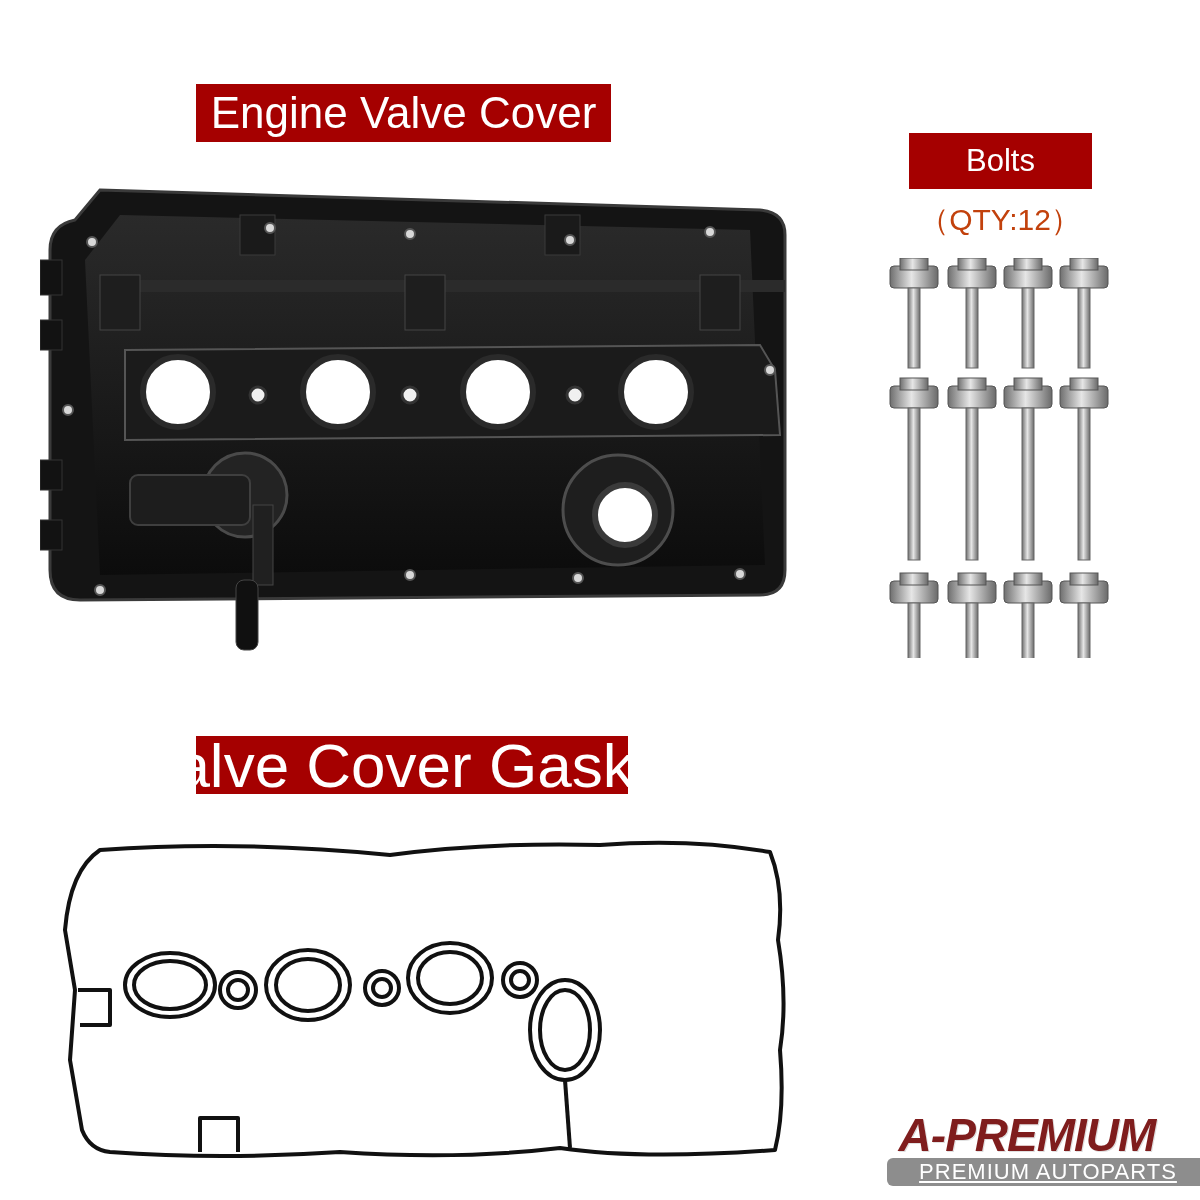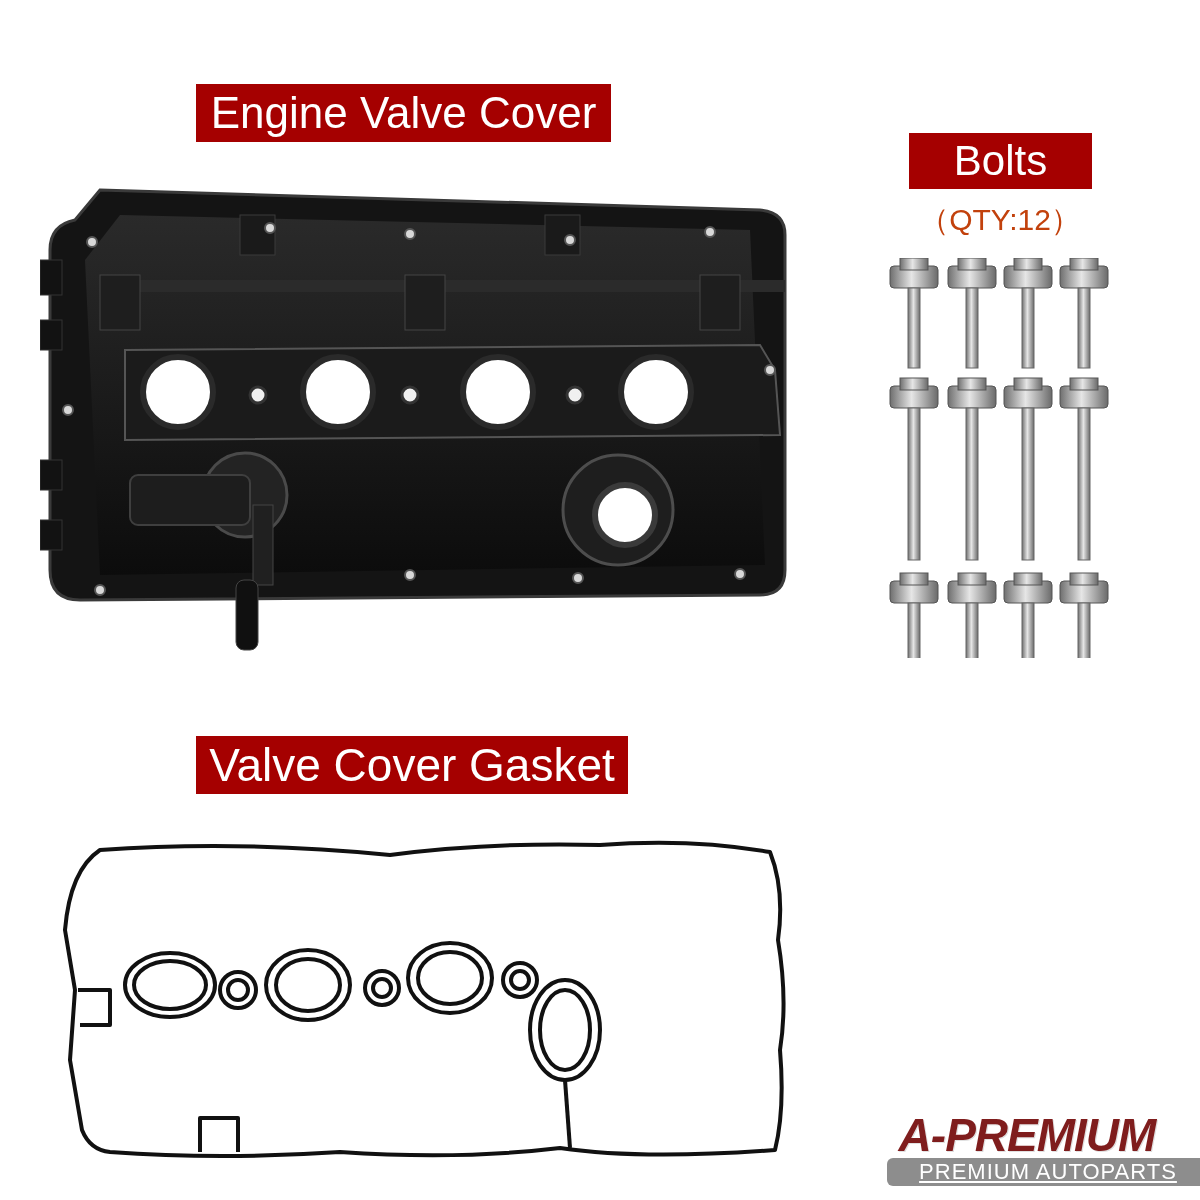--- a/index.html
+++ b/index.html
@@ -1,20 +1,20 @@
 <!DOCTYPE html>
 <html><head>
   <meta charset="utf-8">
   <style>
     html, body { margin:0; padding:0; background:#ffffff; }
     body { width:1200px; height:1200px; position:relative; overflow:hidden; font-family:"Liberation Sans", sans-serif; }
     .label { position:absolute; background:#a50000; color:#ffffff; font-family:"Liberation Sans", sans-serif; display:flex; align-items:center; justify-content:center; white-space:nowrap; }
     .label-engine { left:196px; top:84px; width:415px; height:58px; font-size:44px;text-align:right; }
-    .label-bolts { left:909px; top:133px; width:183px; height:56px; font-size:42px; }
-    .label-gasket { left:196px; top:736px; width:432px; height:58px; font-size:46px;text-align:right; }
+    .label-bolts { left:909px; top:133px; width:183px; height:56px; font-size:31px; }
+    .label-gasket { left:196px; top:736px; width:432px; height:58px; font-size:62px;text-align:right; }
     .qty { position:absolute; left:905px; top:200px; width:190px; text-align:center; font-size:30px; color:#c2410c; }
     svg { position:absolute; }
     .logo-top { position:absolute; left:862px; top:1113px; width:330px; height:44px; display:flex; align-items:center; justify-content:center; font-size:46px; font-weight:bold; font-style:italic; color:#7f1d1d; letter-spacing:-1px; text-shadow:0 0 2px #fff, 1px 1px 0 #d7d7d7; }
     .logo-bottom { position:absolute; left:887px; top:1158px; width:322px; height:28px; border-radius:6px; background:#8d8d8d; color:#ffffff; display:flex; align-items:center; justify-content:center; font-size:22px; letter-spacing:1px;text-decoration:underline; }
   </style>
 </head>
 <body>
 
 <div class="label label-engine">Engine Valve Cover</div>
 <div class="label label-bolts">Bolts</div>

